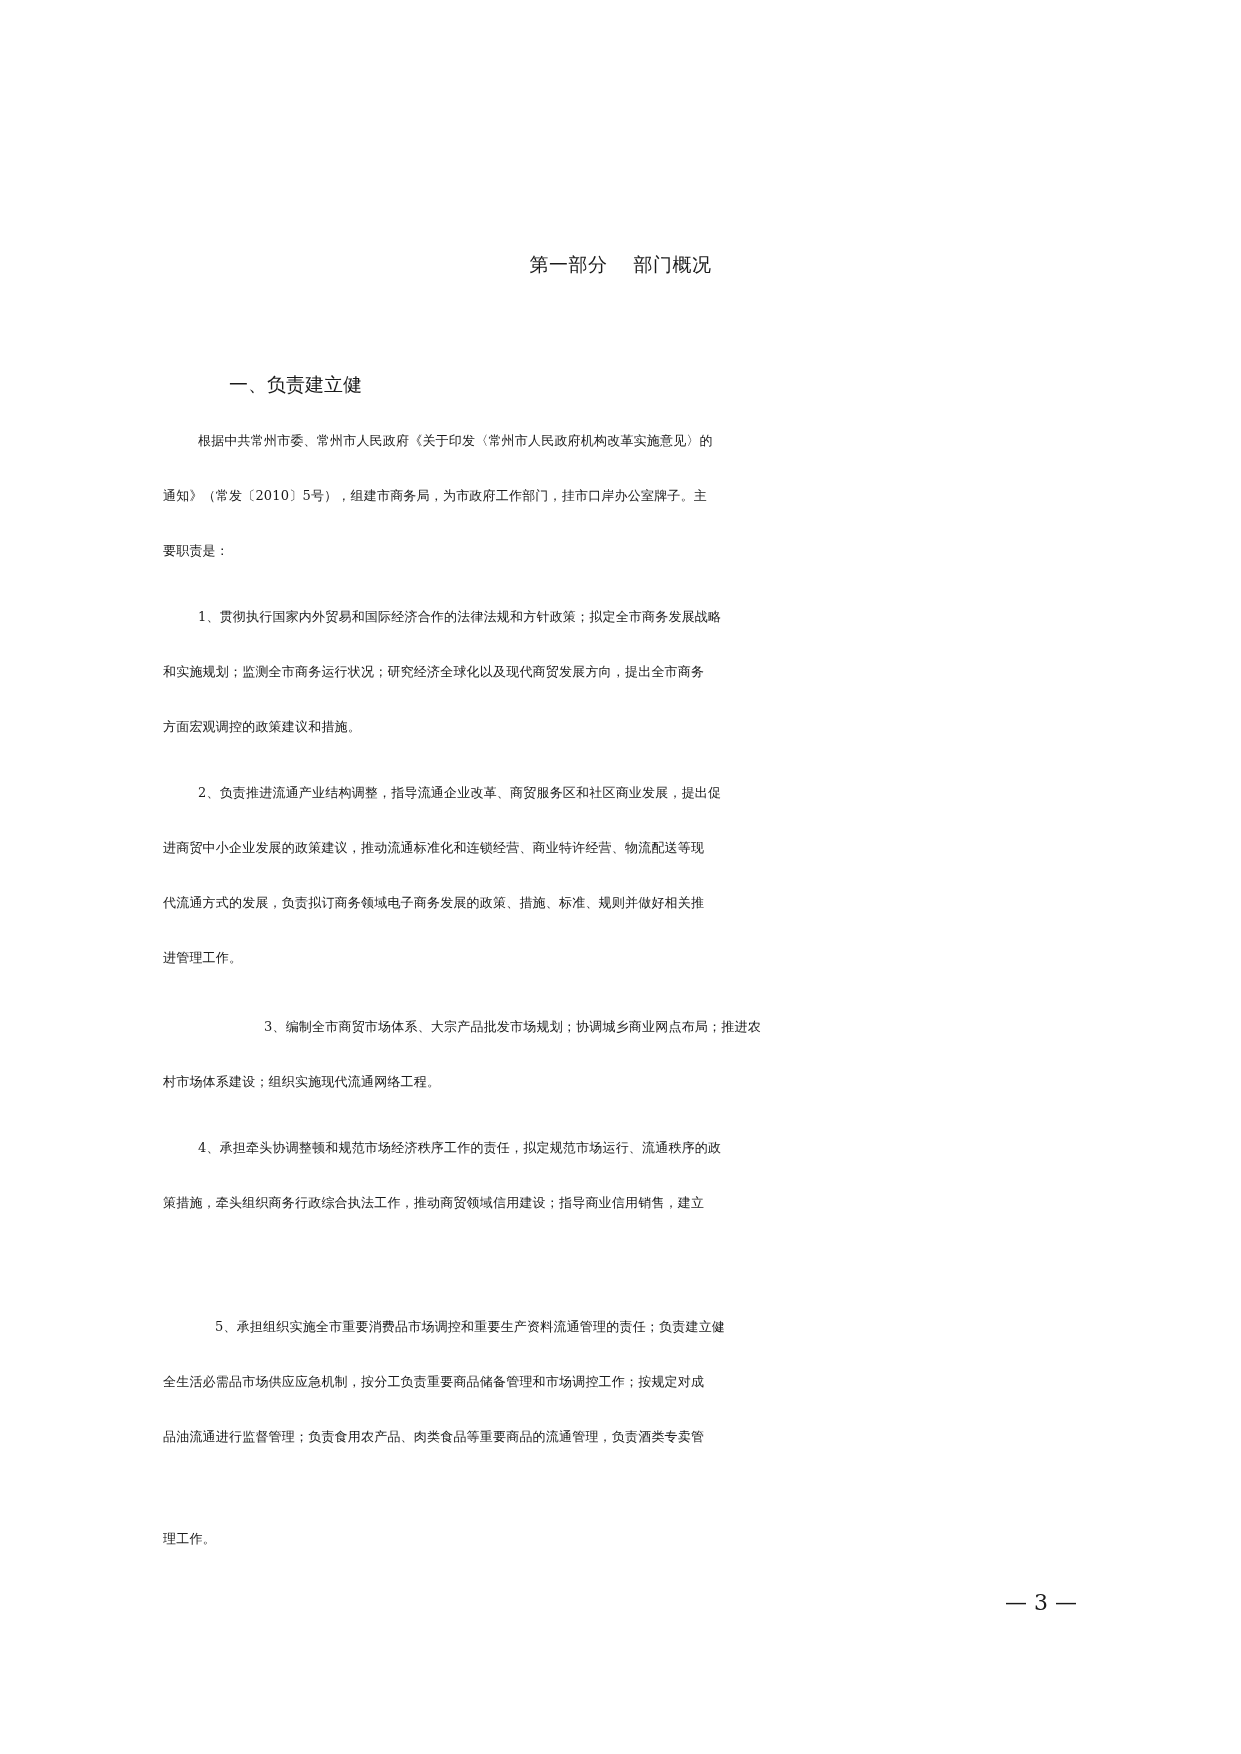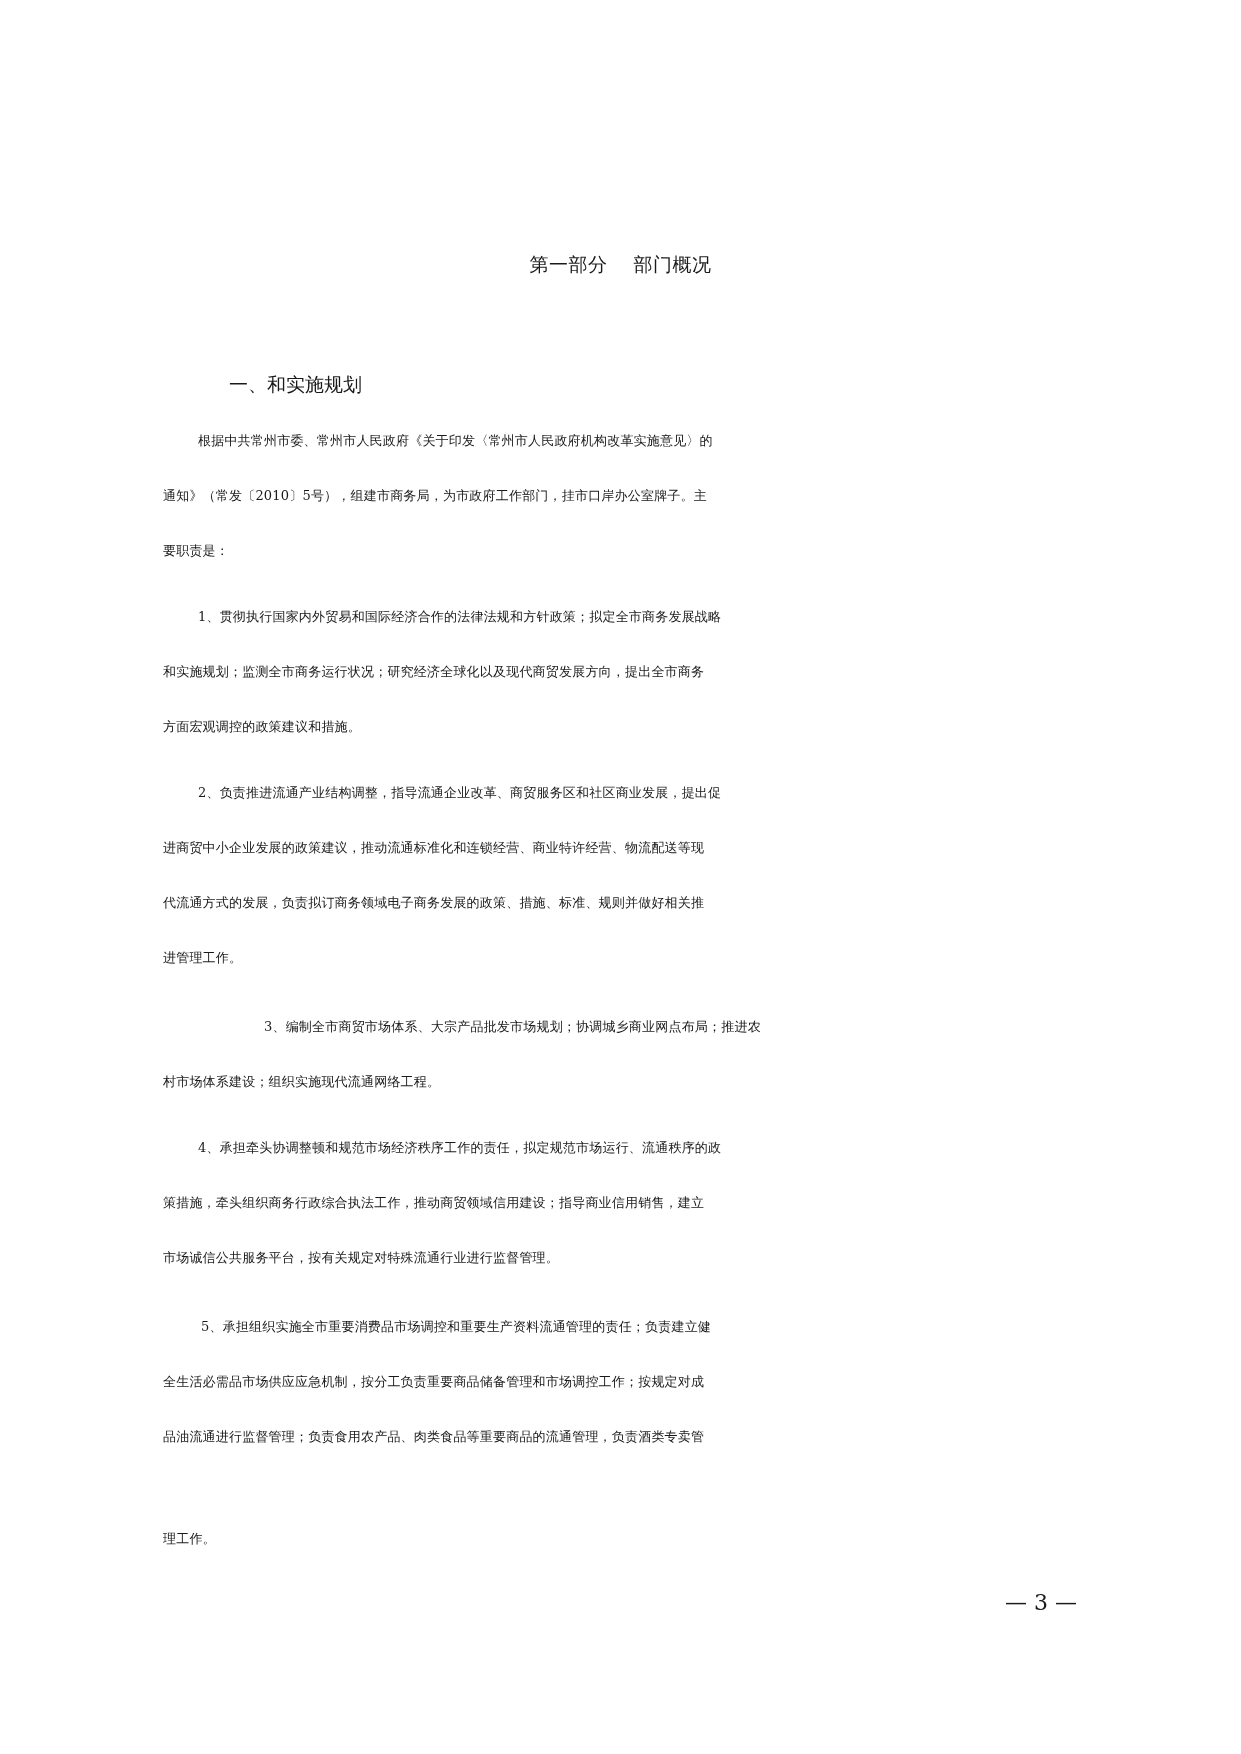--- a/index.html
+++ b/index.html
@@ -7,52 +7,51 @@
          font-family:"DejaVu Serif", "Liberation Serif", serif; color:#1a1a1a; }
   .page { position:absolute; left:0; top:0; width:1241px; height:1754px; }
   .title { position:absolute; top:252px; left:0; width:1241px; text-align:center;
            font-size:19px; letter-spacing:0.5px; }
   .title span { display:inline-block; }
   .title .gap { width:26px; }
   .heading { position:absolute; top:372px; left:229px; font-size:19px; }
   .line { position:absolute; left:163px; font-size:13px; white-space:nowrap; letter-spacing:0.2px; }
   .ind { left:198px; }
   .ind3 { left:252px;margin-left:12px; }
-  .ind5 { left:201px; }
+  .ind5 { left:215px; }
   .pagenum { position:absolute; top:1590px; left:1005px; font-size:22px; }
 </style>
 </head>
 <body>
 
 <div class="page">
   <div class="title">
     <span>第一部分</span><span class="gap"></span><span>部门概况</span>
   </div>
 
-  <div class="heading">一、和实施规划</div>
+  <div class="heading">一、负责建立健</div>
 
   <div class="line ind" style="top:432px">根据中共常州市委、常州市人民政府《关于印发〈常州市人民政府机构改革实施意见〉的</div>
   <div class="line" style="top:487px">通知》（常发〔2010〕5号），组建市商务局，为市政府工作部门，挂市口岸办公室牌子。主</div>
   <div class="line" style="top:542px">要职责是：</div>
 
   <div class="line ind" style="top:608px">1、贯彻执行国家内外贸易和国际经济合作的法律法规和方针政策；拟定全市商务发展战略</div>
   <div class="line" style="top:663px">和实施规划；监测全市商务运行状况；研究经济全球化以及现代商贸发展方向，提出全市商务</div>
   <div class="line" style="top:718px">方面宏观调控的政策建议和措施。</div>
 
   <div class="line ind" style="top:784px">2、负责推进流通产业结构调整，指导流通企业改革、商贸服务区和社区商业发展，提出促</div>
   <div class="line" style="top:894px">代流通方式的发展，负责拟订商务领域电子商务发展的政策、措施、标准、规则并做好相关推</div>
   <div class="line" style="top:839px">进商贸中小企业发展的政策建议，推动流通标准化和连锁经营、商业特许经营、物流配送等现</div>
   <div class="line" style="top:949px">进管理工作。</div>
 
   <div class="line ind3" style="top:1018px">3、编制全市商贸市场体系、大宗产品批发市场规划；协调城乡商业网点布局；推进农</div>
   <div class="line" style="top:1073px">村市场体系建设；组织实施现代流通网络工程。</div>
 
   <div class="line ind" style="top:1139px">4、承担牵头协调整顿和规范市场经济秩序工作的责任，拟定规范市场运行、流通秩序的政</div>
   <div class="line" style="top:1194px">策措施，牵头组织商务行政综合执法工作，推动商贸领域信用建设；指导商业信用销售，建立</div>
-  <div class="line" style="top:1249px">市场诚信公共服务平台，按有关规定对特殊流通行业进行监督管理。</div>
 
   <div class="line ind5" style="top:1318px">5、承担组织实施全市重要消费品市场调控和重要生产资料流通管理的责任；负责建立健</div>
   <div class="line" style="top:1373px">全生活必需品市场供应应急机制，按分工负责重要商品储备管理和市场调控工作；按规定对成</div>
   <div class="line" style="top:1428px">品油流通进行监督管理；负责食用农产品、肉类食品等重要商品的流通管理，负责酒类专卖管</div>
   <div class="line" style="top:1530px">理工作。</div>
 
   <div class="pagenum">— 3 —</div>
 </div>
 
 </body></html>

